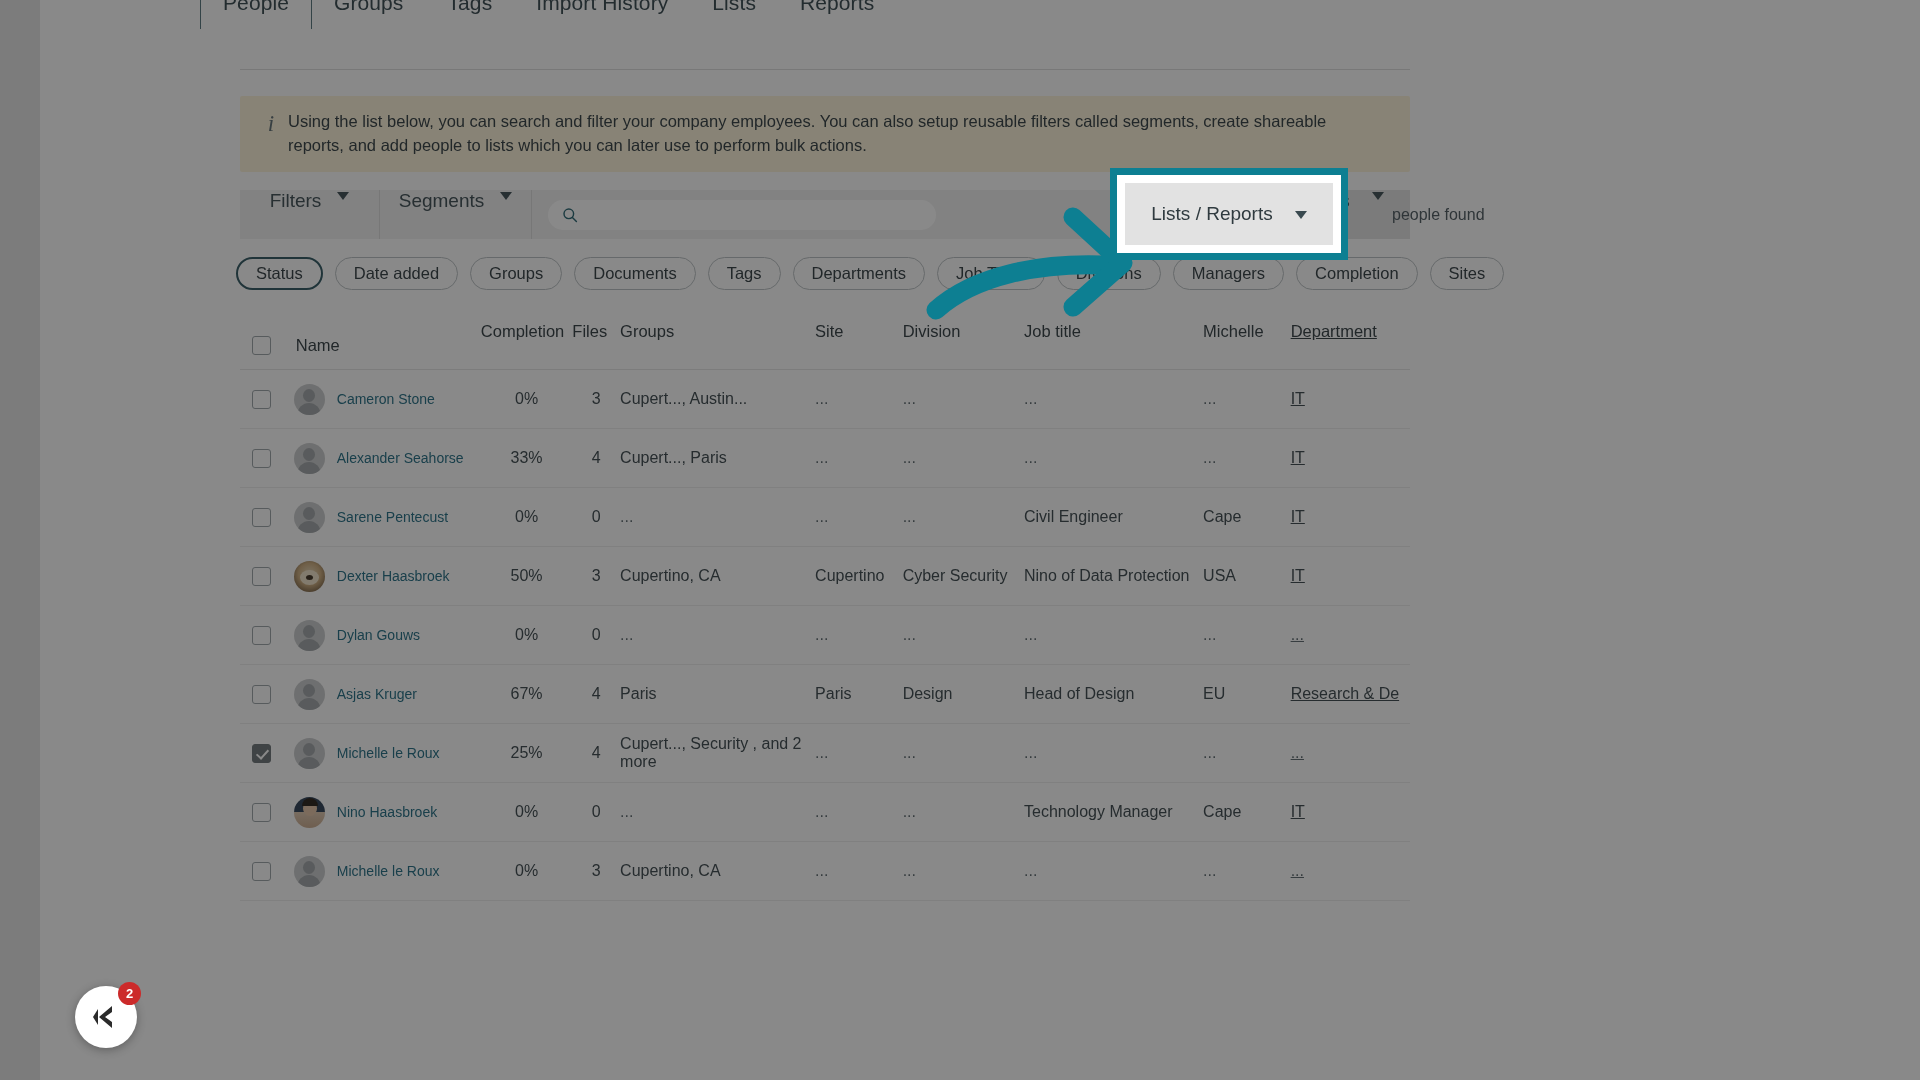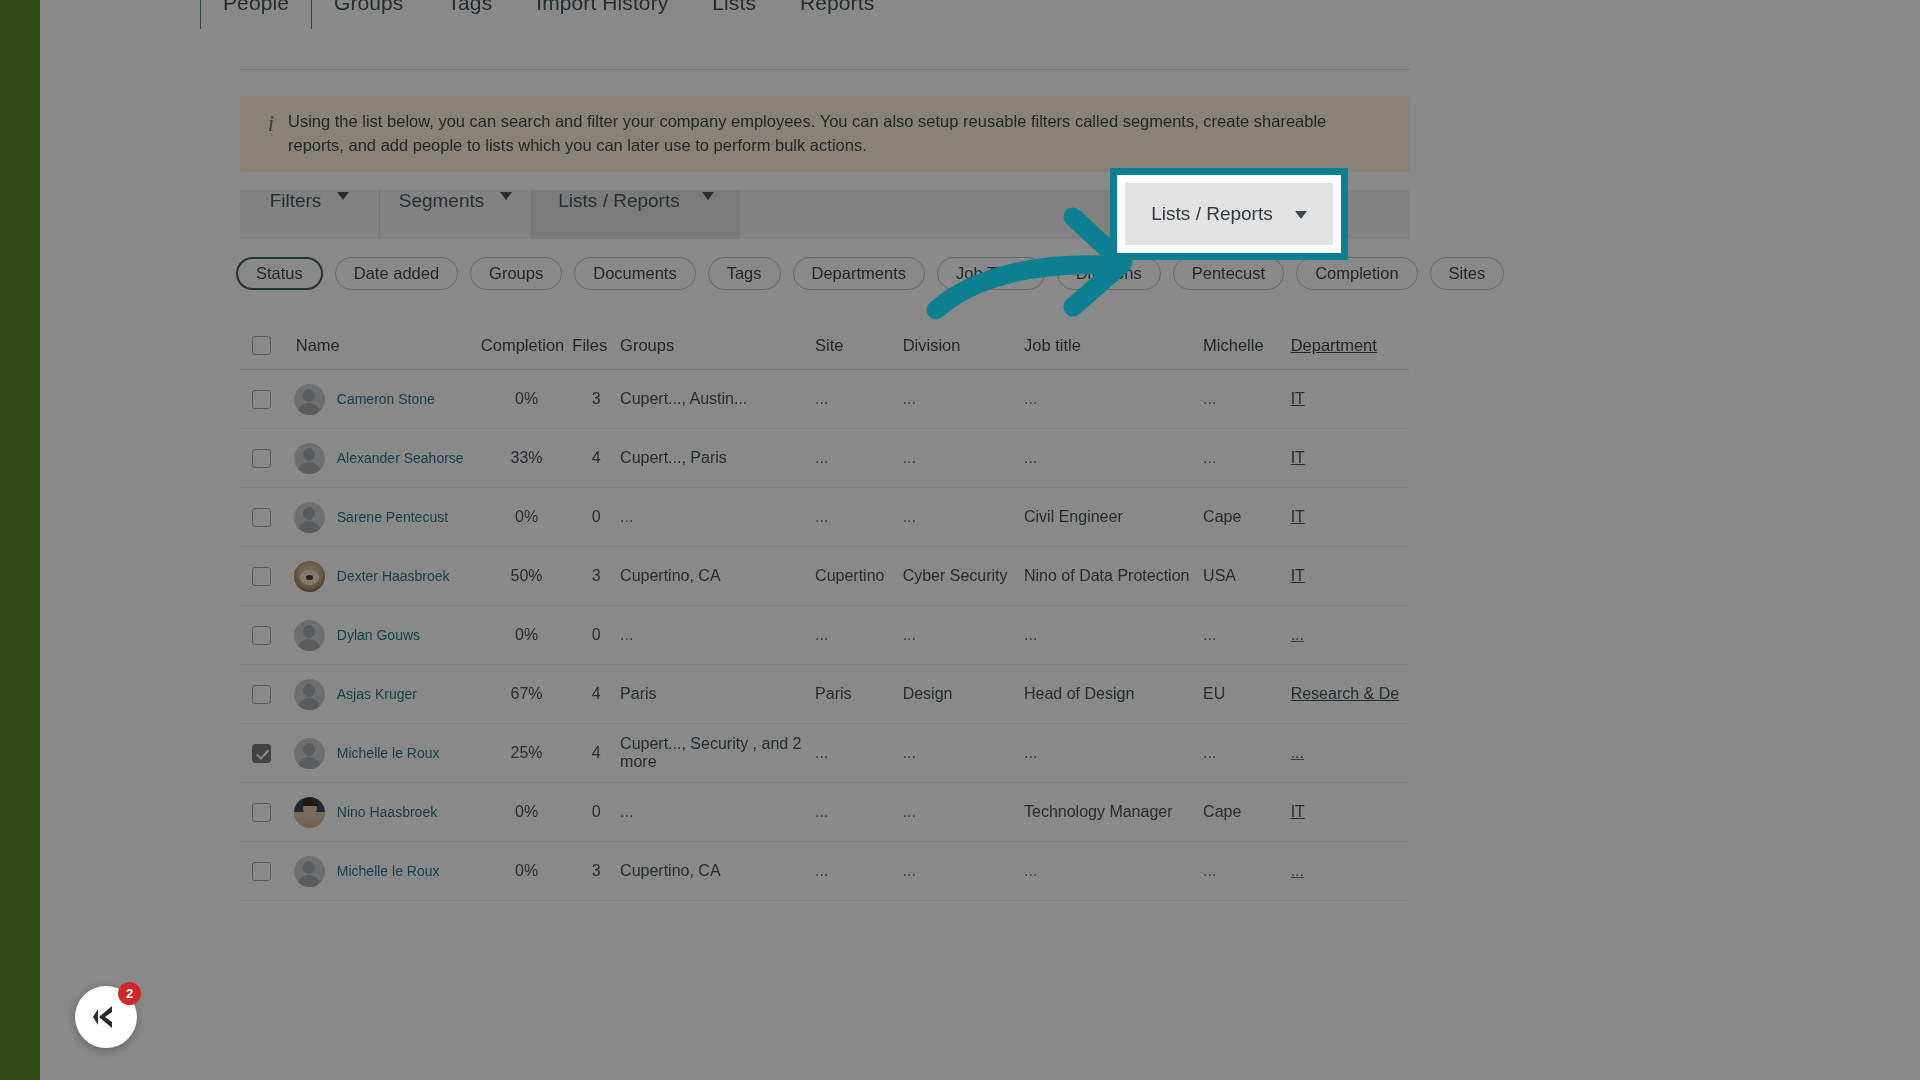--- a/index.html
+++ b/index.html
@@ -5,21 +5,21 @@
   * { box-sizing: border-box; margin: 0; padding: 0; }
   html, body {
     width: 1920px; height: 1080px;
     background: #000;
     font-family: "Liberation Sans", sans-serif;
     overflow: hidden;
   }
   #screen {
     position: relative;
     width: 1920px; height: 1080px;
-    background: #4d7c0f;
+    background: #e5e5e5;
   }
   
   #app {
     position: absolute;
     left: 40px; top: 0px;
     width: 1880px; height: 1080px;
     background: #ffffff;
     overflow: hidden;
   }
   
@@ -167,21 +167,21 @@
     font-weight: normal;
   }
   
   .table {
     position: absolute;
     left: 200px; top: 322px;
     width: 1170px;
     background: #ffffff;
   }
   .thead {
-    display: flex; align-items: center;
+    display: flex; 
     height: 48px;
     font-size: 16.5px;
     color: #2f3a3f;
     border-bottom: 1px solid #e4e4e4;
   }
   .trow {
     display: flex; align-items: center;
     height: 59px;
     border-bottom: 1px solid #ececec;
     font-size: 16px;
@@ -358,20 +358,29 @@
 
     <div class="toolbar">
       <div class="tb-cell tb-filters">
         <span>Filters</span>
         <span class="chev"></span>
       </div>
       <div class="tb-cell tb-segments">
         <span>Segments</span>
         <span class="chev"></span>
       </div>
+      <div class="tb-search-wrap">
+        <div class="search-pill">
+          <svg class="search-icon" viewBox="0 0 20 20">
+            <circle cx="8.5" cy="8.5" r="6" fill="none" stroke="#24626f" stroke-width="1.8"></circle>
+            <line x1="13" y1="13" x2="18" y2="18" stroke="#24626f" stroke-width="1.8" stroke-linecap="round"></line>
+          </svg>
+        </div>
+        <span class="found-text">people found</span>
+      </div>
       <div class="tb-cell tb-lists">
         <span>Lists / Reports</span>
         <span class="chev"></span>
       </div>
     </div>
 
     <div class="chips">
       <div class="chip active">
           <span>Status</span>
         </div>
@@ -390,21 +399,21 @@
       <div class="chip">
           <span>Departments</span>
         </div>
       <div class="chip">
           <span>Job Titles</span>
         </div>
       <div class="chip">
           <span>Divisions</span>
         </div>
       <div class="chip">
-          <span>Pentecust</span>
+          <span>Managers</span>
         </div>
       <div class="chip">
           <span>Completion</span>
         </div>
       <div class="chip">
           <span>Sites</span>
         </div>
     </div>
 
     <div class="table">

